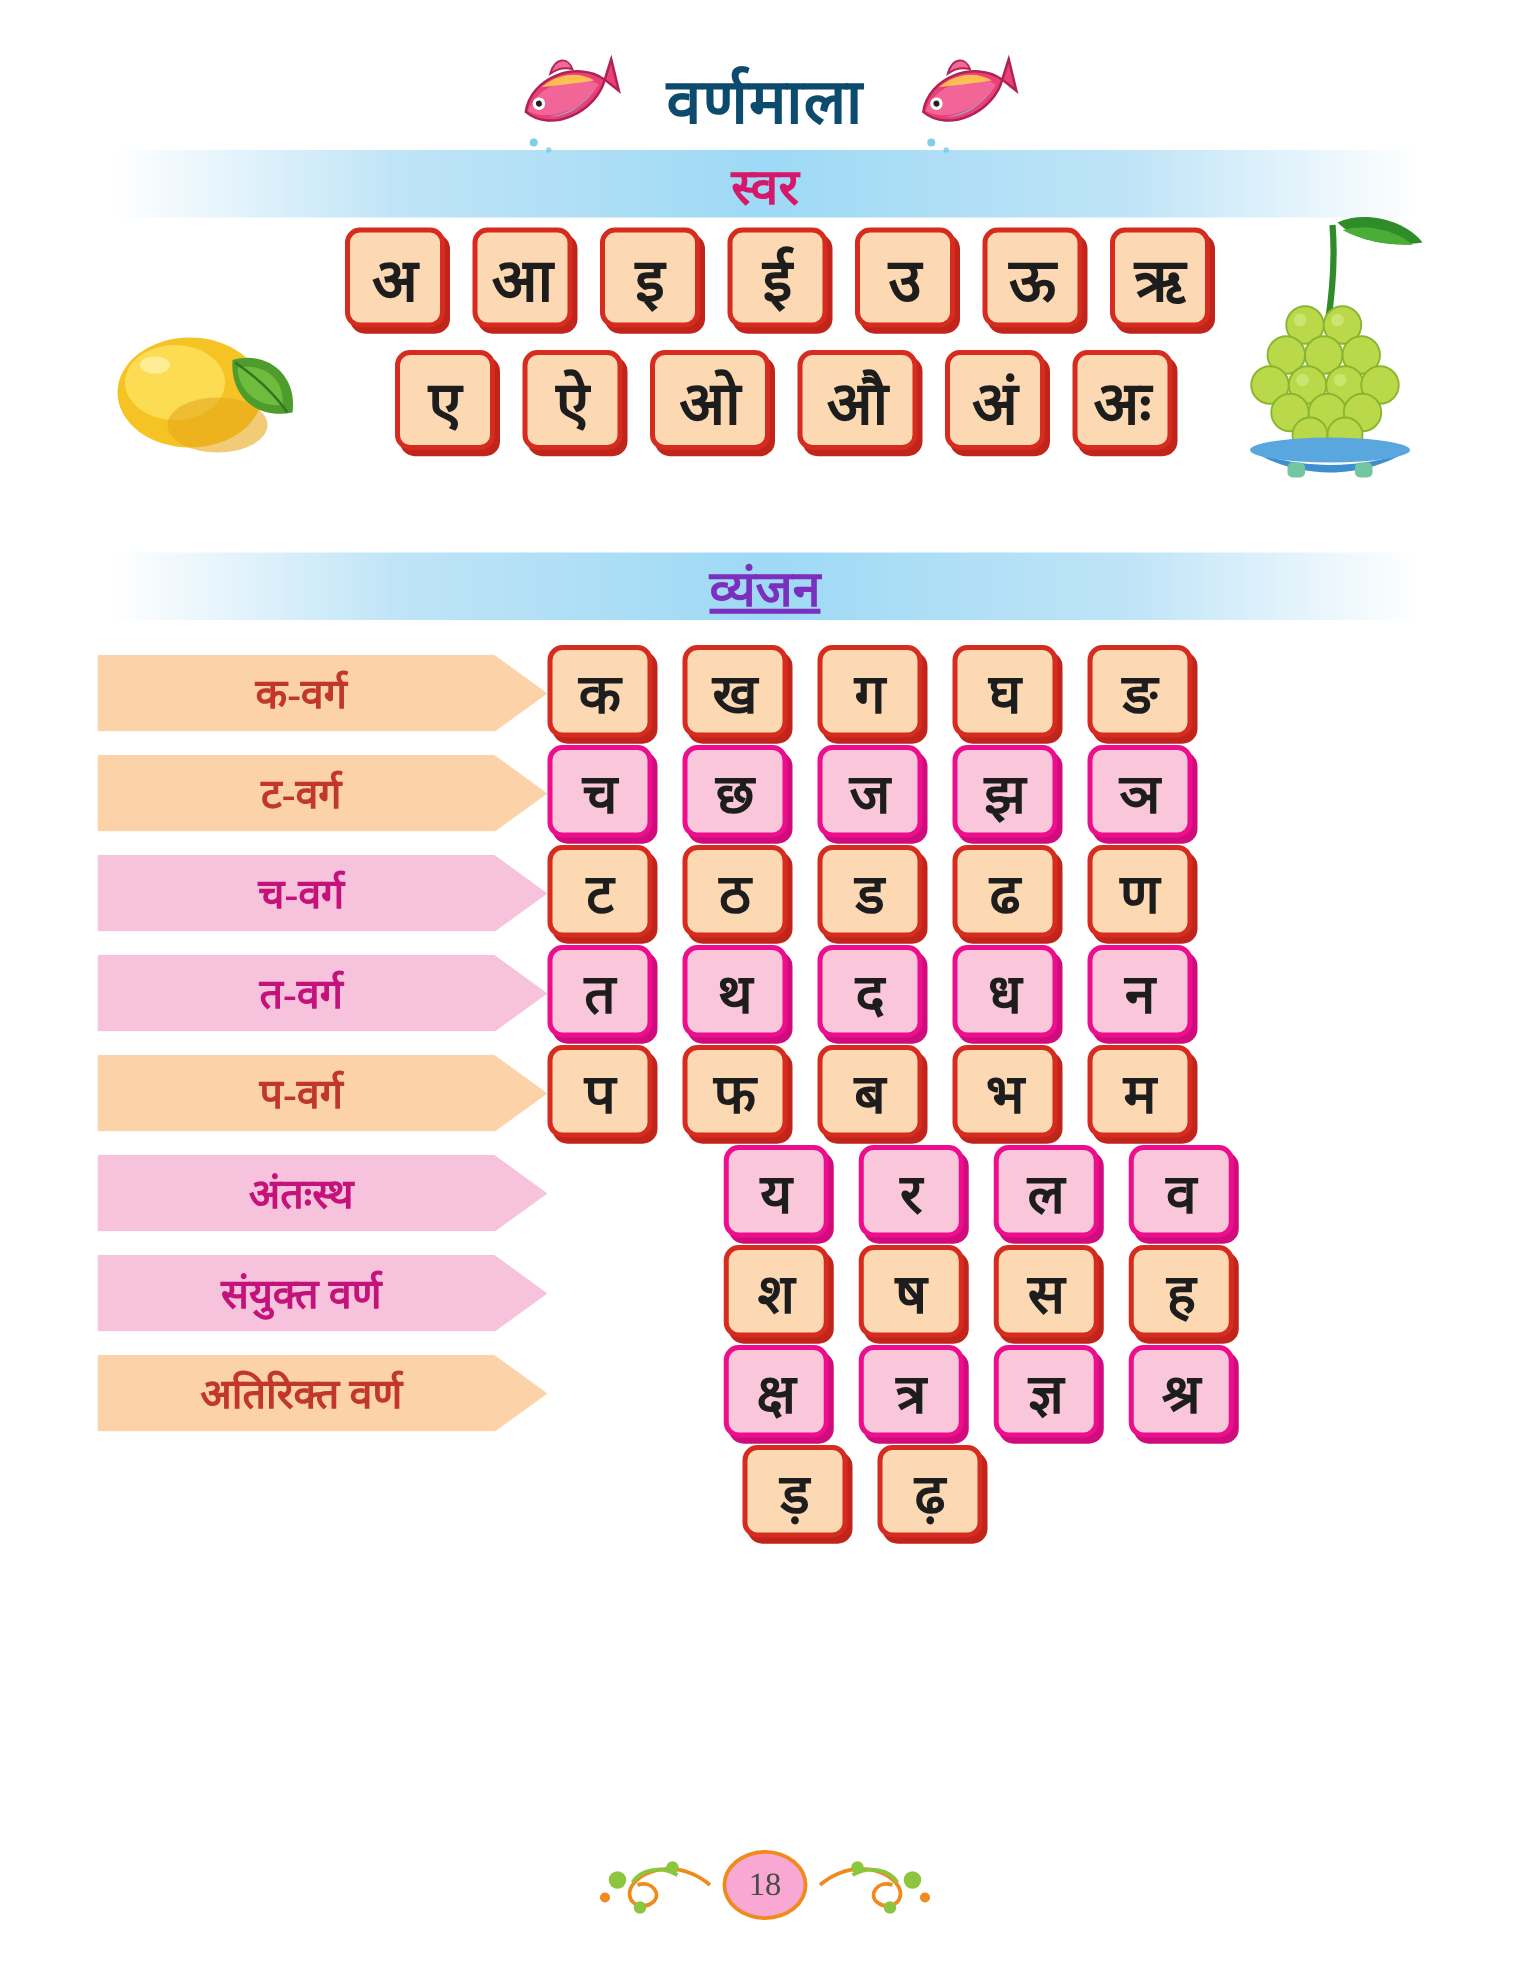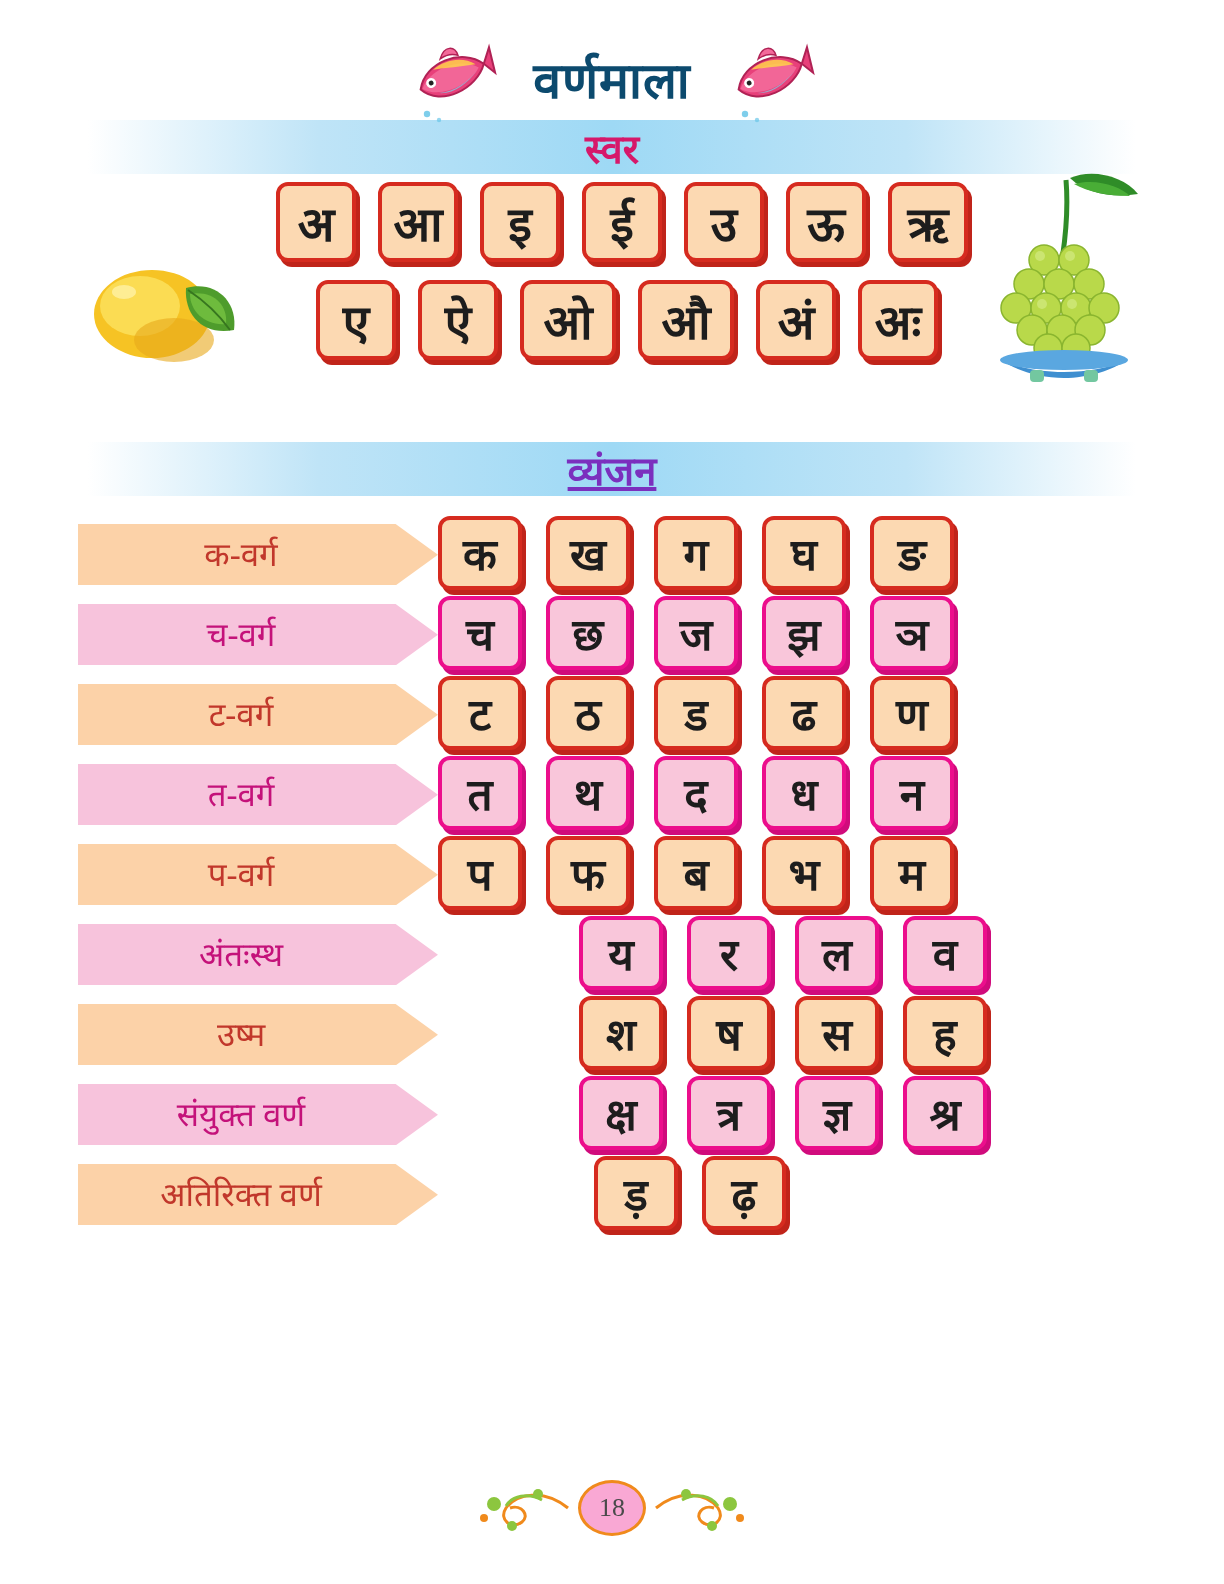--- a/index.html
+++ b/index.html
@@ -139,21 +139,21 @@
     padding-right: 34px;
   }
   .arrow-label .bg {
     position: absolute;
     inset: 0;
   }
   .arrow-label span {
     position: relative;
     font-family: "Liberation Serif", serif;
     font-size: 33px;
-    font-weight: normal;
+    font-weight: bold;
   }
   .arrow-label.peach span { color: #c1372b; }
   .arrow-label.pink span { color: #c4127a; }
 
   .rows-col {
     flex: 1;
     display: flex;
     flex-direction: column;
     gap: 22px;
     padding-top: 6px;
@@ -317,61 +317,55 @@
 <div class="vyanjan-wrap">
   <div class="labels-col">
 
     <div class="arrow-label peach">
       <svg class="bg" viewBox="0 0 340 58" preserveAspectRatio="none" aria-hidden="true">
           <path d="M0 0 H300 L340 29 L300 58 H0 Z" fill="#fcd2a8"></path>
         </svg>
       <span>क-वर्ग</span>
     </div>
 
+    <div class="arrow-label peach">
+      <svg class="bg" viewBox="0 0 340 58" preserveAspectRatio="none" aria-hidden="true">
+          <path d="M0 0 H300 L340 29 L300 58 H0 Z" fill="#fcd2a8"></path>
+        </svg>
+      <span>ट-वर्ग</span>
+    </div>
+
     <div class="arrow-label pink">
       <svg class="bg" viewBox="0 0 340 58" preserveAspectRatio="none" aria-hidden="true">
           <path d="M0 0 H300 L340 29 L300 58 H0 Z" fill="#f7c3dc"></path>
         </svg>
       <span>च-वर्ग</span>
     </div>
 
+    <div class="arrow-label pink">
+      <svg class="bg" viewBox="0 0 340 58" preserveAspectRatio="none" aria-hidden="true">
+          <path d="M0 0 H300 L340 29 L300 58 H0 Z" fill="#f7c3dc"></path>
+        </svg>
+      <span>त-वर्ग</span>
+    </div>
+
     <div class="arrow-label peach">
       <svg class="bg" viewBox="0 0 340 58" preserveAspectRatio="none" aria-hidden="true">
           <path d="M0 0 H300 L340 29 L300 58 H0 Z" fill="#fcd2a8"></path>
         </svg>
-      <span>ट-वर्ग</span>
+      <span>प-वर्ग</span>
     </div>
 
     <div class="arrow-label pink">
       <svg class="bg" viewBox="0 0 340 58" preserveAspectRatio="none" aria-hidden="true">
           <path d="M0 0 H300 L340 29 L300 58 H0 Z" fill="#f7c3dc"></path>
         </svg>
-      <span>त-वर्ग</span>
-    </div>
-
-    <div class="arrow-label peach">
-      <svg class="bg" viewBox="0 0 340 58" preserveAspectRatio="none" aria-hidden="true">
-          <path d="M0 0 H300 L340 29 L300 58 H0 Z" fill="#fcd2a8"></path>
-        </svg>
-      <span>प-वर्ग</span>
-    </div>
-
-    <div class="arrow-label pink">
-      <svg class="bg" viewBox="0 0 340 58" preserveAspectRatio="none" aria-hidden="true">
-          <path d="M0 0 H300 L340 29 L300 58 H0 Z" fill="#f7c3dc"></path>
-        </svg>
       <span>अंतःस्थ</span>
     </div>
 
-    <div class="arrow-label peach">
-      <svg class="bg" viewBox="0 0 340 58" preserveAspectRatio="none" aria-hidden="true">
-          <path d="M0 0 H300 L340 29 L300 58 H0 Z" fill="#fcd2a8"></path>
-        </svg>
-      <span>उष्म</span>
-    </div>
 
     <div class="arrow-label pink">
       <svg class="bg" viewBox="0 0 340 58" preserveAspectRatio="none" aria-hidden="true">
           <path d="M0 0 H300 L340 29 L300 58 H0 Z" fill="#f7c3dc"></path>
         </svg>
       <span>संयुक्त वर्ण</span>
     </div>
 
     <div class="arrow-label peach">
       <svg class="bg" viewBox="0 0 340 58" preserveAspectRatio="none" aria-hidden="true">

